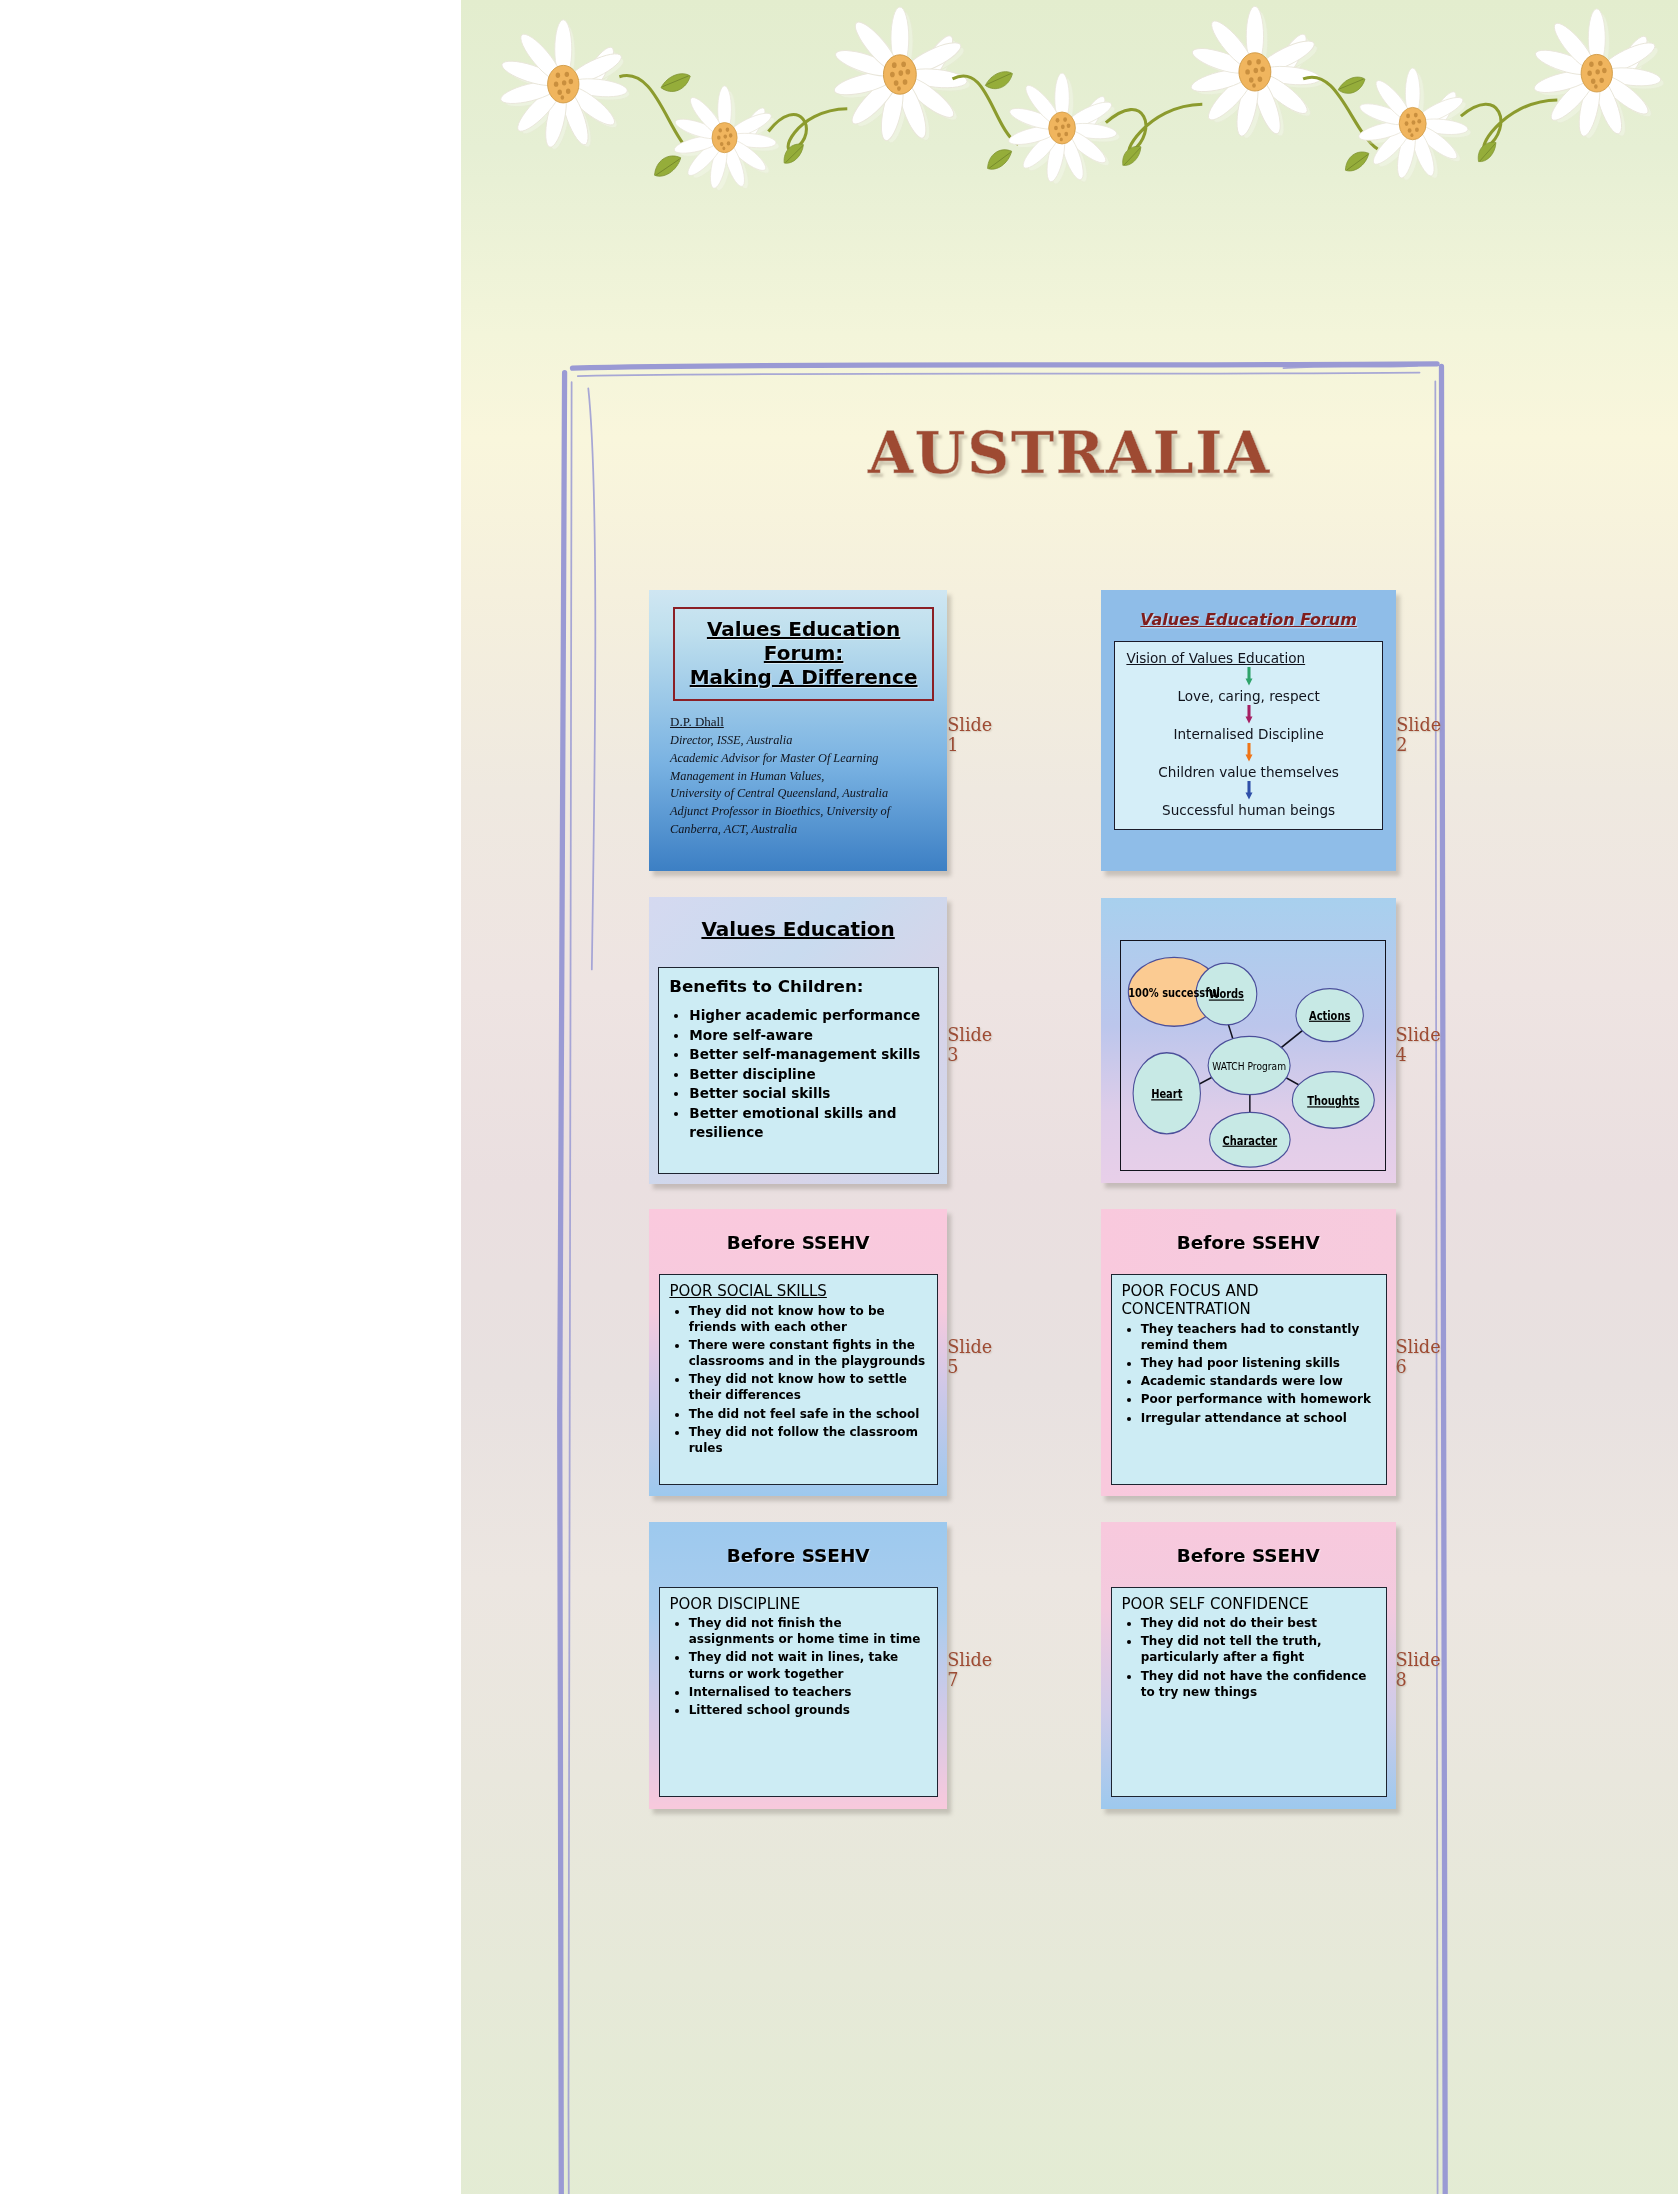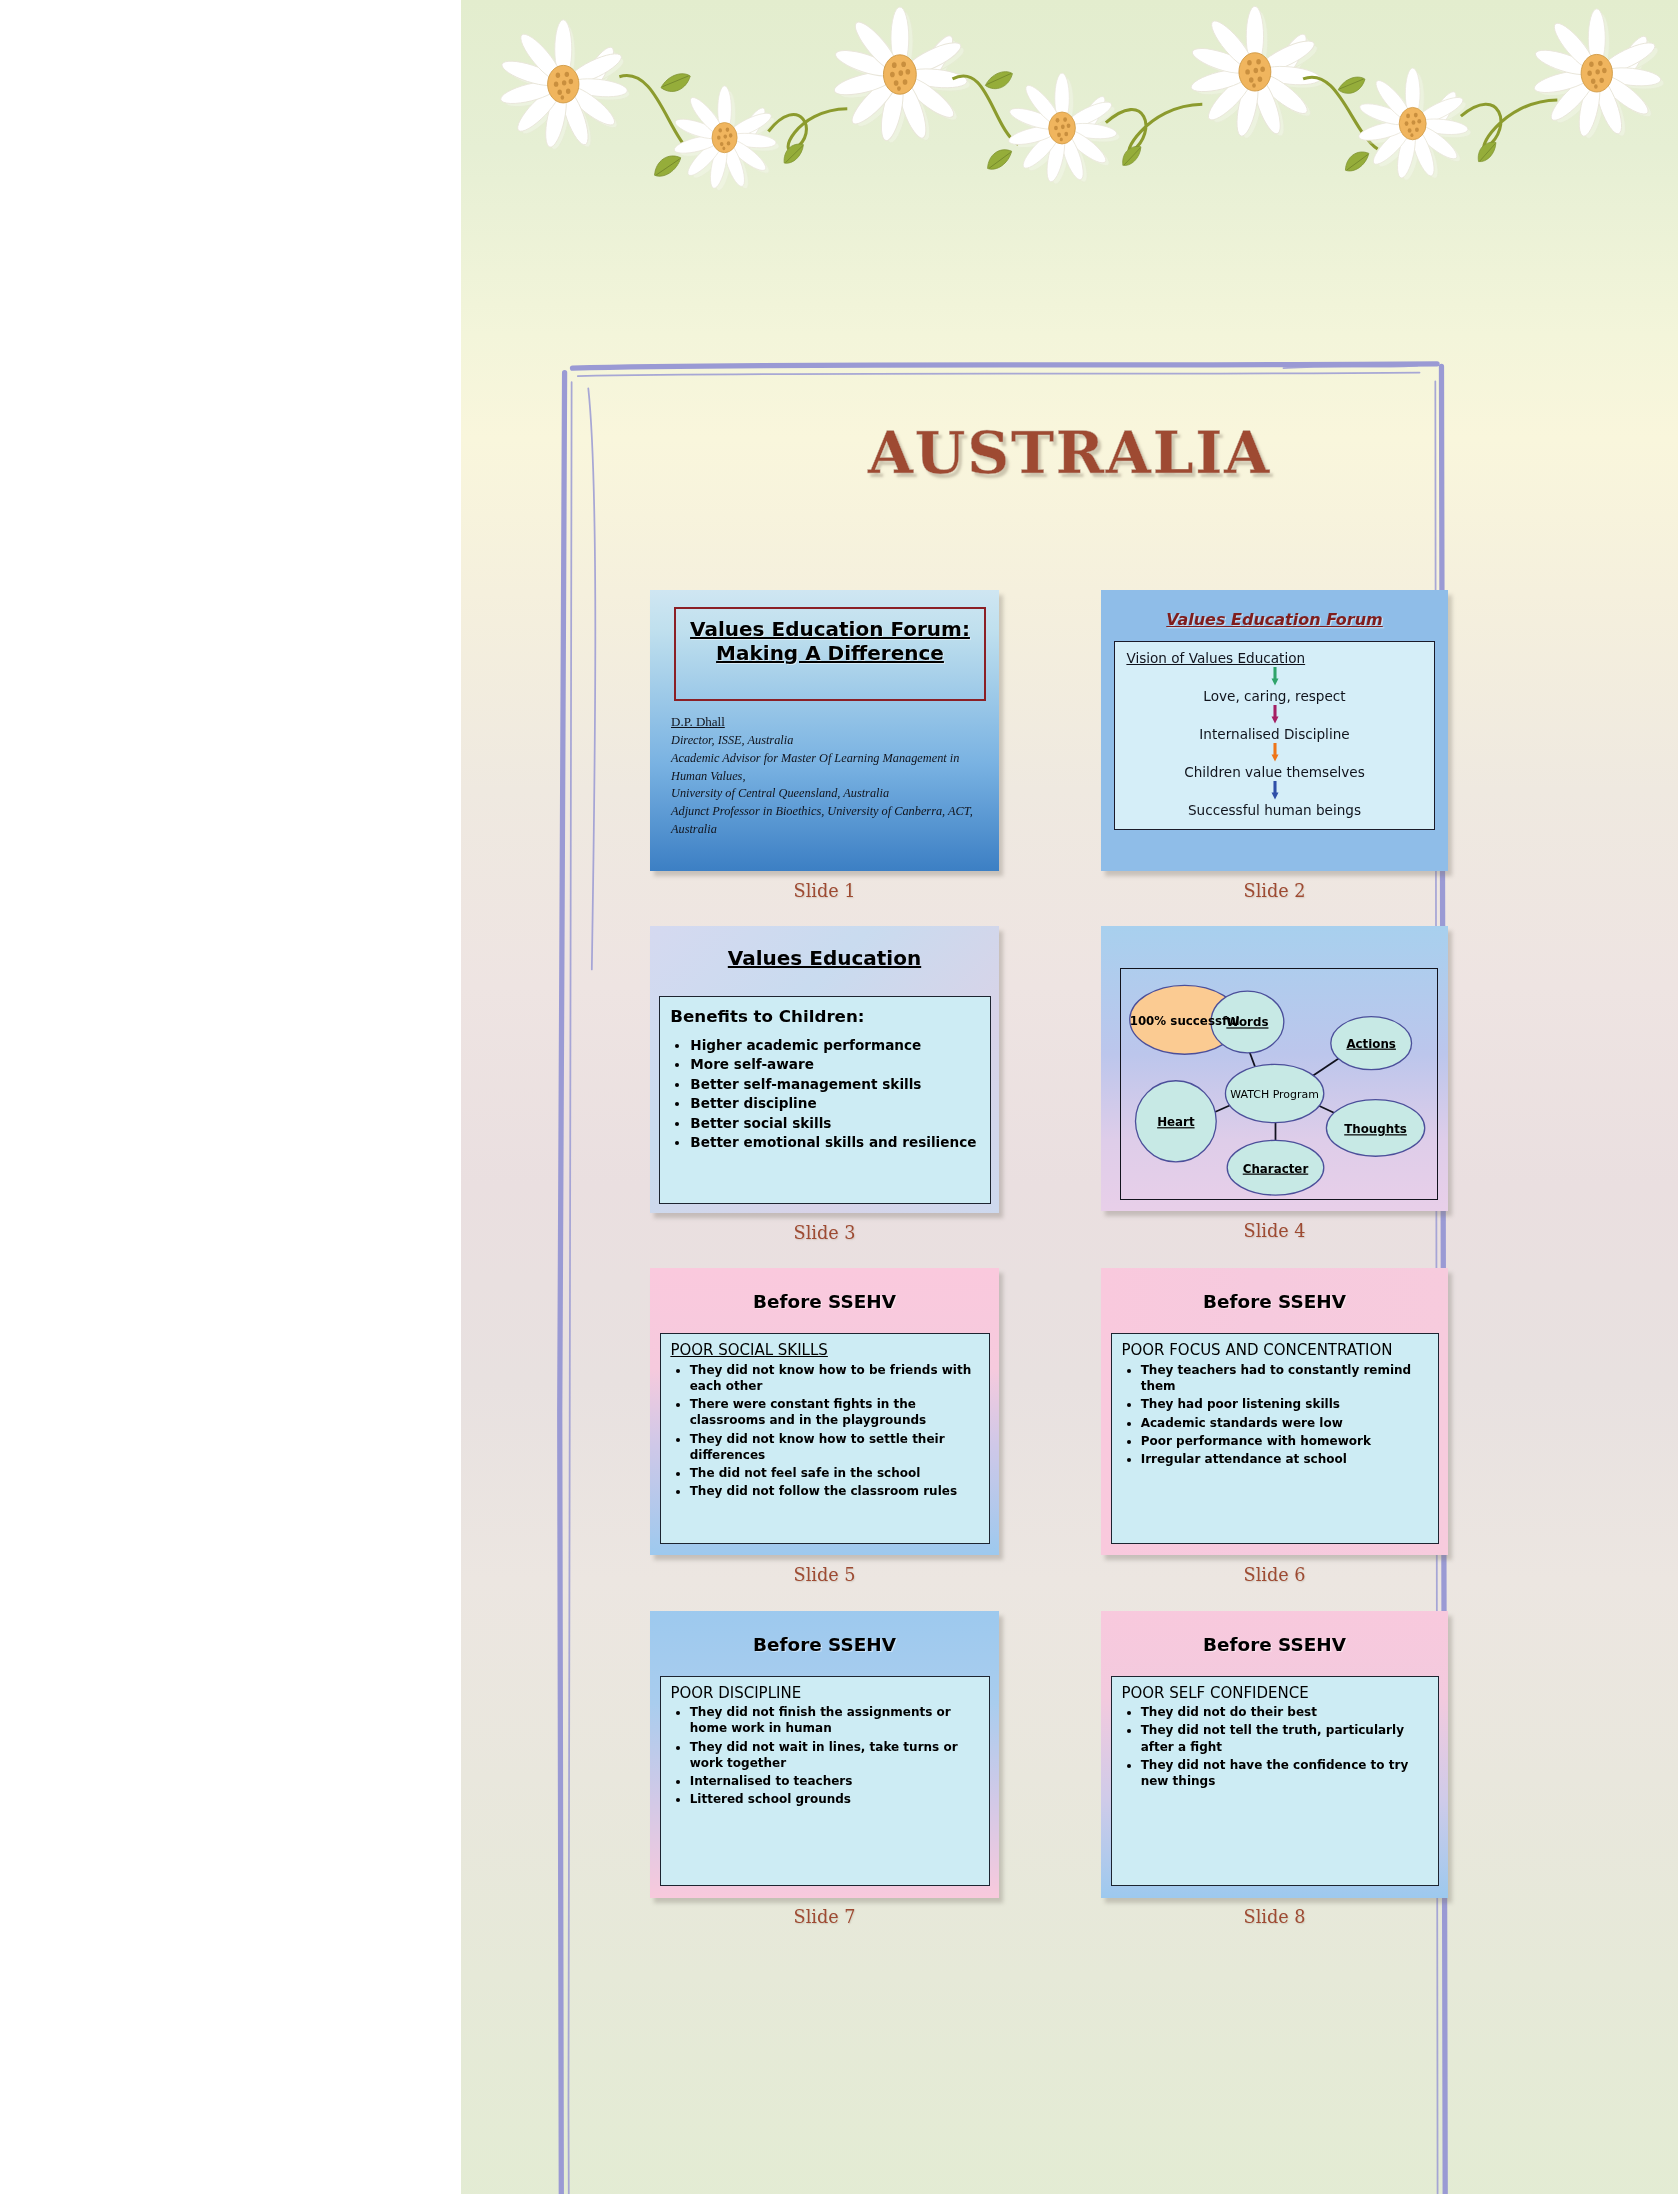--- a/index.html
+++ b/index.html
@@ -39,21 +39,21 @@
   #page-title{position:absolute;left:461px;top:419px;width:1217px;text-align:center;
     font-family:"DejaVu Serif", serif;
     font-size:58px;font-weight:bold;letter-spacing:1.8px;
     color:#9e4a32;
     text-shadow:3.1px 4px 2.6px rgba(150,140,120,.45);
     -webkit-text-stroke:0.4px #c9b9a8;}
 
   
   #slide-grid{position:absolute;left:649px;top:590px;width:799px;}
   .slide-row{display:flex;justify-content:space-between;margin-bottom:25.5px;}
-  .slide-cell{width:351px;display:flex;flex-direction:column;align-items:center;}
+  .slide-cell{width:351px;display:flex;align-items:center;}
   .slide-cell.right{width:347px;}
   .caption{font-family:"DejaVu Serif", serif;font-size:17.6px;color:#9e4a32;
     margin-top:9.7px;text-shadow:0.9px 1.3px 1.3px rgba(160,150,130,.35);}
 
   
   .card{position:relative;box-sizing:border-box;
         box-shadow:4.4px 4.8px 4px rgba(120,115,105,.33);}
 
   
   .c1{width:349px;height:281px;
@@ -403,21 +403,21 @@
   </div>
 
   <div class="slide-row">
 
     <div class="slide-cell">
       <div class="card bcard bg-blue-pink">
         <div class="hdr">Before SSEHV</div>
         <div class="panel">
           <div class="sub">POOR DISCIPLINE</div>
           <ul>
-            <li>They did not finish the assignments or home work in human</li>
+            <li>They did not finish the assignments or home time in time</li>
             <li>They did not wait in lines, take turns or work together</li>
             <li>Internalised to teachers</li>
             <li>Littered school grounds</li>
           </ul>
         </div>
       </div>
       <div class="caption">Slide 7</div>
     </div>
 
     <div class="slide-cell right">

